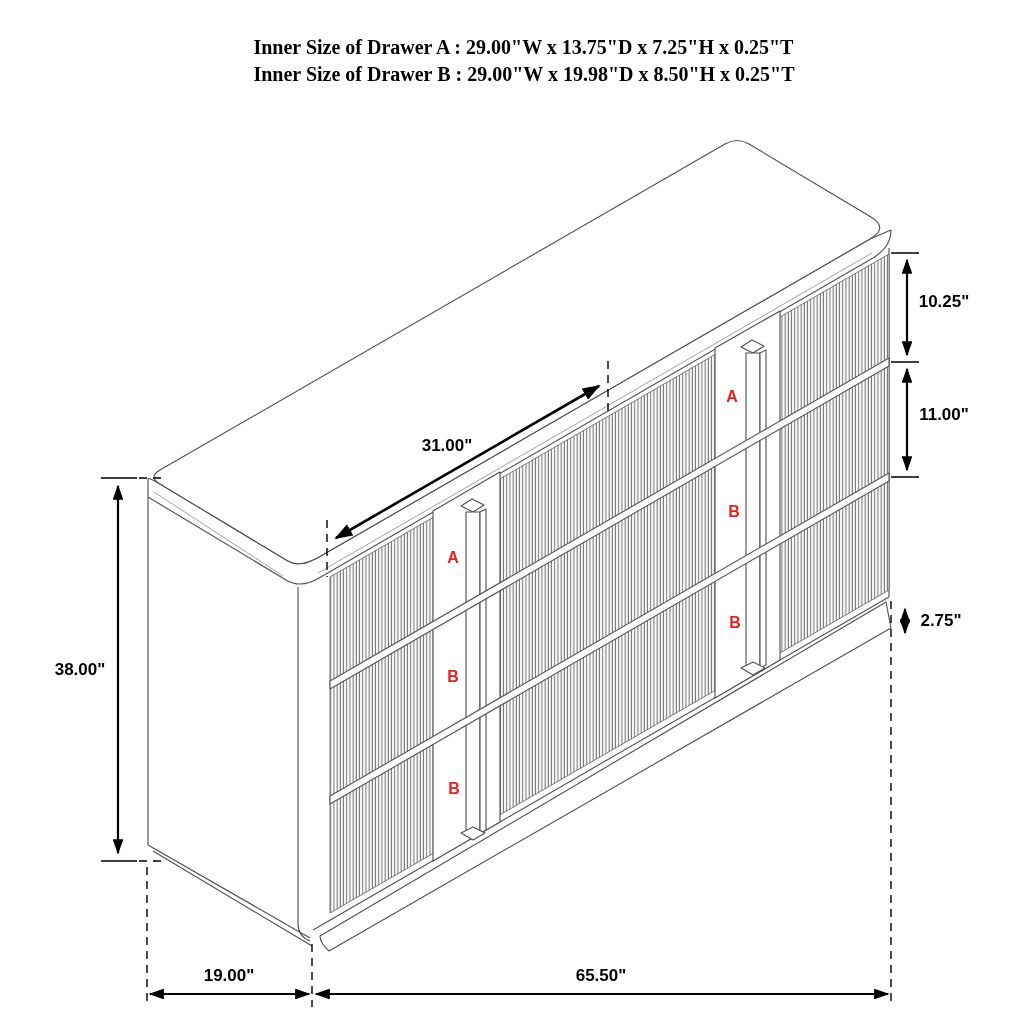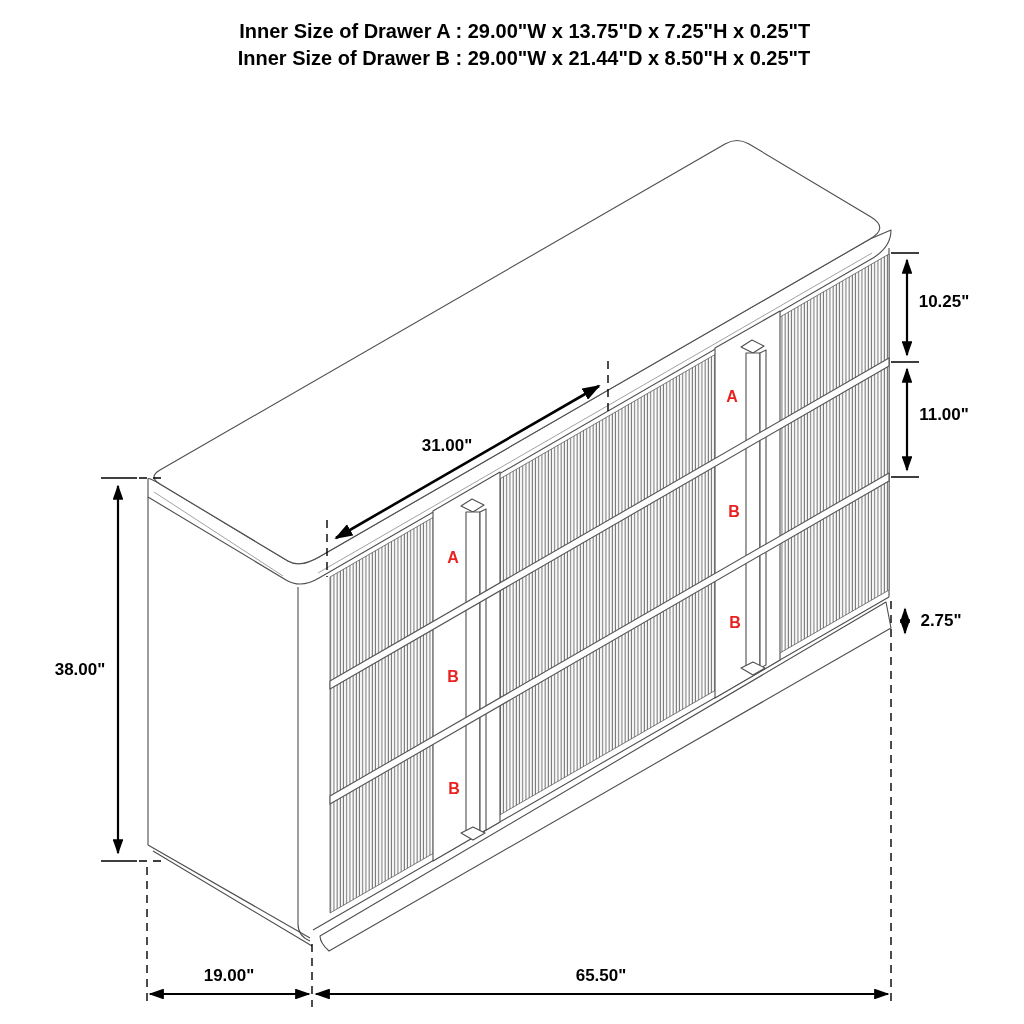--- a/index.html
+++ b/index.html
@@ -1,20 +1,20 @@
 <!DOCTYPE html>
 <html><head>
 <meta charset="utf-8">
 <style>
   html,body{margin:0;padding:0;background:#fff;}
   #stage{position:relative;width:1024px;height:1024px;background:#fff;overflow:hidden;
          font-family:"Liberation Sans",sans-serif;}
   #lineart{position:absolute;left:0;top:0;}
-  .title-block{position:absolute;left:524px;top:18px;transform:translateX(-50%);
-               text-align:right;white-space:nowrap;}
+  .title-block{position:absolute;left:524px;top:34px;transform:translateX(-50%);
+               text-align:left;white-space:nowrap;font-family:Liberation Serif, serif;}
   .title-line{font-weight:bold;font-size:20px;line-height:27px;color:#000;}
   .dim-label{position:absolute;transform:translate(-50%,-50%);font-weight:bold;
              font-size:17px;color:#000;white-space:nowrap;}
   .drawer-letter{position:absolute;transform:translate(-50%,-50%);font-weight:bold;
                  font-size:16px;color:#e8221f;}
 </style>
 </head>
 <body>
 
 <div id="stage">
@@ -86,21 +86,21 @@
       <line stroke-width="2.2" x1="905" y1="609" x2="905" y2="633" marker-start="url(#arrow)" marker-end="url(#arrow)"></line>
       <line stroke-width="2.2" x1="118" y1="486" x2="118" y2="853" marker-start="url(#arrow)" marker-end="url(#arrow)"></line>
       <line stroke-width="2.2" x1="150" y1="994" x2="309" y2="994" marker-start="url(#arrow)" marker-end="url(#arrow)"></line>
       <line stroke-width="2.2" x1="316" y1="994" x2="888" y2="994" marker-start="url(#arrow)" marker-end="url(#arrow)"></line>
       <line stroke-width="2.6" x1="336" y1="538" x2="599" y2="386" marker-start="url(#arrow)" marker-end="url(#arrow)"></line>
     </g>
   </svg>
 
   <div class="title-block">
     <div class="title-line">Inner Size of Drawer A : 29.00"W x 13.75"D x 7.25"H x 0.25"T</div>
-    <div class="title-line">Inner Size of Drawer B : 29.00"W x 21.44"D x 8.50"H x 0.25"T</div>
+    <div class="title-line">Inner Size of Drawer B : 29.00"W x 19.98"D x 8.50"H x 0.25"T</div>
   </div>
 
   <div class="dim-label" style="left:944px;top:302px;">10.25"</div>
   <div class="dim-label" style="left:944px;top:415px;">11.00"</div>
   <div class="dim-label" style="left:941px;top:621px;">2.75"</div>
   <div class="dim-label" style="left:80px;top:670px;">38.00"</div>
   <div class="dim-label" style="left:447px;top:446px;">31.00"</div>
   <div class="dim-label" style="left:229px;top:976px;">19.00"</div>
   <div class="dim-label" style="left:601px;top:976px;">65.50"</div>
 

